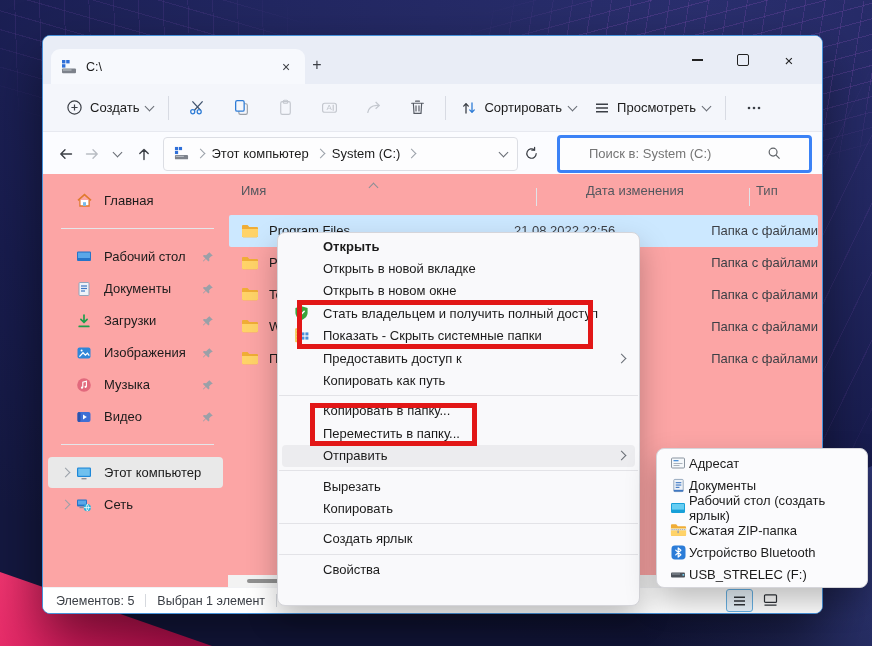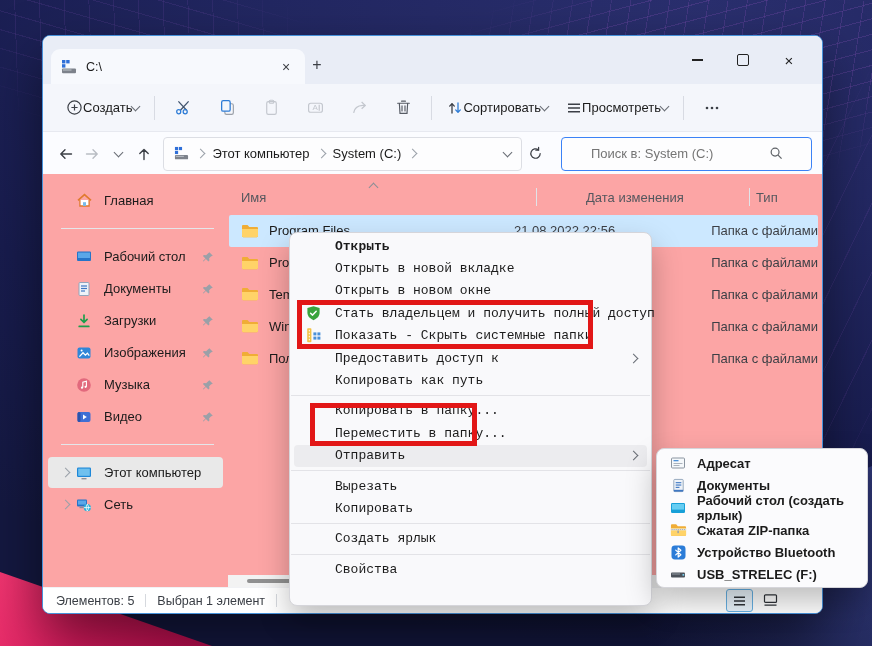--- a/index.html
+++ b/index.html
@@ -42,56 +42,56 @@
              font-size:14px;color:#3c3f45;border-radius:4px;}
   .newtab{position:absolute;left:262px;bottom:7px;width:24px;height:24px;display:flex;align-items:center;
           justify-content:center;font-size:16px;color:#3c3f45;}
   .wc{position:absolute;right:10px;top:0;height:100%;display:flex;align-items:center;}
   .wc-btn{width:46px;height:30px;display:flex;align-items:center;justify-content:center;}
   .ico-min{width:11px;height:1.4px;background:#222;}
   .ico-max{width:10px;height:10px;border:1.3px solid #222;border-radius:2px;}
   .ico-x{font-size:15px;color:#222;line-height:1;}
   
   .toolbar{height:47px;background:#f4f6fb;display:flex;align-items:center;padding:0 14px;border-bottom:1px solid #e7e9f0;}
-  .tb-btn{display:flex;align-items:center;padding:6px 9px;border-radius:4px;font-size:13px;color:#1b1b1b;}
+  .tb-btn{display:flex;align-items:center;gap:7px;padding:6px 9px;border-radius:4px;font-size:13px;color:#1b1b1b;}
   .tb-ic{width:44px;height:32px;display:flex;align-items:center;justify-content:center;}
   .tb-sep{width:1px;height:24px;background:#d8dbe3;margin:0 6px;}
   
   .cv{display:inline-block;width:6px;height:6px;border-right:1.4px solid currentColor;border-bottom:1.4px solid currentColor;}
   .cv-d{transform:rotate(45deg);margin-top:-3px;}
   .cv-r{transform:rotate(-45deg);}
   .cv-u{transform:rotate(-135deg);}
   .g6{color:#676c74;} .g9{color:#9aa0a8;}
   
   .addr{height:43px;background:#fbfcff;display:flex;align-items:center;padding:0 10px;border-bottom:1px solid #eef0f4;}
   .nav{width:29px;height:29px;display:flex;align-items:center;justify-content:center;border-radius:4px;}
   .crumbbox{height:32px;width:374px;border:1px solid #dcdee4;border-radius:4px;background:#fdfdfe;
             display:flex;align-items:center;padding:0 10px;gap:8px;margin-left:6px;font-size:13px;}
   .crumb{white-space:nowrap;}
   .crumb-sp{flex:1;}
   .refresh{width:30px;height:30px;display:flex;align-items:center;justify-content:center;}
-  .search{height:32px;width:210px;border:1px solid #3b82f6;border-radius:4px;background:#fdfdfe;
+  .search{height:32px;width:210px;border:3px solid #3b82f6;border-radius:4px;background:#fdfdfe;
           display:flex;align-items:center;padding:0 27px;margin-left:12px;}
   .search input{border:0;outline:0;flex:1;min-width:0;font-size:13px;color:#696e76;background:transparent;
                 font-family:"Liberation Sans",sans-serif;}
   
   .content{position:absolute;left:0;right:0;top:138px;bottom:25px;display:flex;background:#fca5a5;}
   .side{width:185px;padding-top:10px;flex:none;}
   .si{height:31px;display:flex;align-items:center;margin:1px 5px;padding:0 8px 0 8px;border-radius:4px;}
   .si.sel{background:#e9e9e9;}
   .si-chev{width:18px;display:flex;align-items:center;justify-content:center;flex:none;}
   .si-ic{width:20px;margin-right:10px;display:flex;align-items:center;justify-content:center;flex:none;}
   .si-label{flex:1;font-size:13px;white-space:nowrap;overflow:hidden;}
   .si-pin{width:15px;display:flex;justify-content:center;flex:none;}
   .sdiv{height:1px;background:#e4e6ea;margin:12px 14px 12px 18px;}
   
   .pane{flex:1;position:relative;}
   .lhead{position:absolute;top:9px;left:0;right:4px;height:28px;display:flex;align-items:center;
          font-size:13px;color:#54575e;}
-  .hc{position:relative;display:flex;align-items:center;height:100%;}
+  .hc{position:relative;display:flex;height:100%;}
   .hc::after{content:"";position:absolute;right:0;top:5px;bottom:5px;width:1px;background:#e1e3e8;}
   .hc-name{width:296px;padding-left:13px;}
   .hc-date{width:164px;padding-left:7px;margin-left:42px;}
   .hc-type{flex:1;padding-left:6px;}
   .hc-type::after{display:none;}
   .sort-ind{position:absolute;left:142px;top:1px;color:#8a8f96;}
   .rows{position:absolute;top:41px;left:1px;right:4px;}
   .row{height:31.8px;display:flex;align-items:center;font-size:13px;border-radius:2px;}
   .row.sel{background:#cce8ff;}
   .r-name{width:296px;display:flex;align-items:center;gap:10px;padding-left:12px;white-space:nowrap;overflow:hidden;}
@@ -101,34 +101,34 @@
   .hscroll{position:absolute;left:0;right:4px;bottom:1px;height:12px;background:#f3f3f3;}
   .hthumb{position:absolute;left:19px;top:4px;width:78px;height:4px;background:#909090;border-radius:2px;}
   
   .status{position:absolute;left:0;right:0;bottom:0;height:25px;background:#fff;border-top:1px solid #f1f2f5;
           display:flex;align-items:center;padding:0 13px;font-size:12.5px;color:#393d44;}
   .st-sep{width:1px;height:13px;background:#d6d9de;margin:0 11px;}
   .vt{margin-left:auto;display:flex;gap:5px;margin-right:26px;}
   .vt-btn{width:25px;height:21px;display:flex;align-items:center;justify-content:center;border-radius:3px;}
   .vt-btn.active{border:1px solid #66b0e3;background:#eaf4fc;}
   
-  .cmenu{position:absolute;left:289px;top:232px;width:363px;height:374px;background:#f9f9fb;
+  .cmenu{position:absolute;left:277px;top:232px;width:363px;height:374px;background:#f9f9fb;
          border:1px solid #d5d5da;border-radius:8px;box-shadow:0 14px 30px rgba(0,0,0,.26);
-         padding:2px 0;z-index:40;box-sizing:border-box;font-family:Liberation Mono, monospace;}
+         padding:2px 0;z-index:40;box-sizing:border-box;}
   .mi{height:22.4px;display:flex;align-items:center;margin:0 4px;padding:0 10px 0 9px;border-radius:4px;font-size:13px;}
   .mi.hl{background:#ececef;}
   .mi-slot{width:20px;margin-right:12px;display:flex;align-items:center;justify-content:center;flex:none;}
   .mi-label{flex:1;white-space:nowrap;}
   .mi-label.bold{font-weight:bold;}
   .mdiv{height:1px;background:#e3e3e7;margin:3.5px 1px;}
   
   .smenu{position:absolute;left:656px;top:448px;width:212px;height:140px;background:#fbfbfd;
          border:1px solid #d5d5da;border-radius:8px;box-shadow:0 14px 30px rgba(0,0,0,.26);
          padding:3px 0;z-index:50;box-sizing:border-box;}
-  .smi{height:22.3px;display:flex;align-items:center;gap:10px;margin:0 4px;padding:0 8px;border-radius:4px;font-size:13px;font-weight:bold;}
+  .smi{height:22.3px;display:flex;align-items:center;gap:2px;margin:0 4px;padding:0 8px;border-radius:4px;font-size:13px;}
   .smi-ic{width:18px;display:flex;align-items:center;justify-content:center;flex:none;}
   
   .rbox{position:absolute;border:5px solid #e21717;z-index:60;box-sizing:border-box;}
   .rbox1{left:297px;top:300px;width:296px;height:49px;}
   .rbox2{left:310px;top:403px;width:167px;height:43px;}
   svg{display:block;}
 </style>
 </head>
 <body>
 

